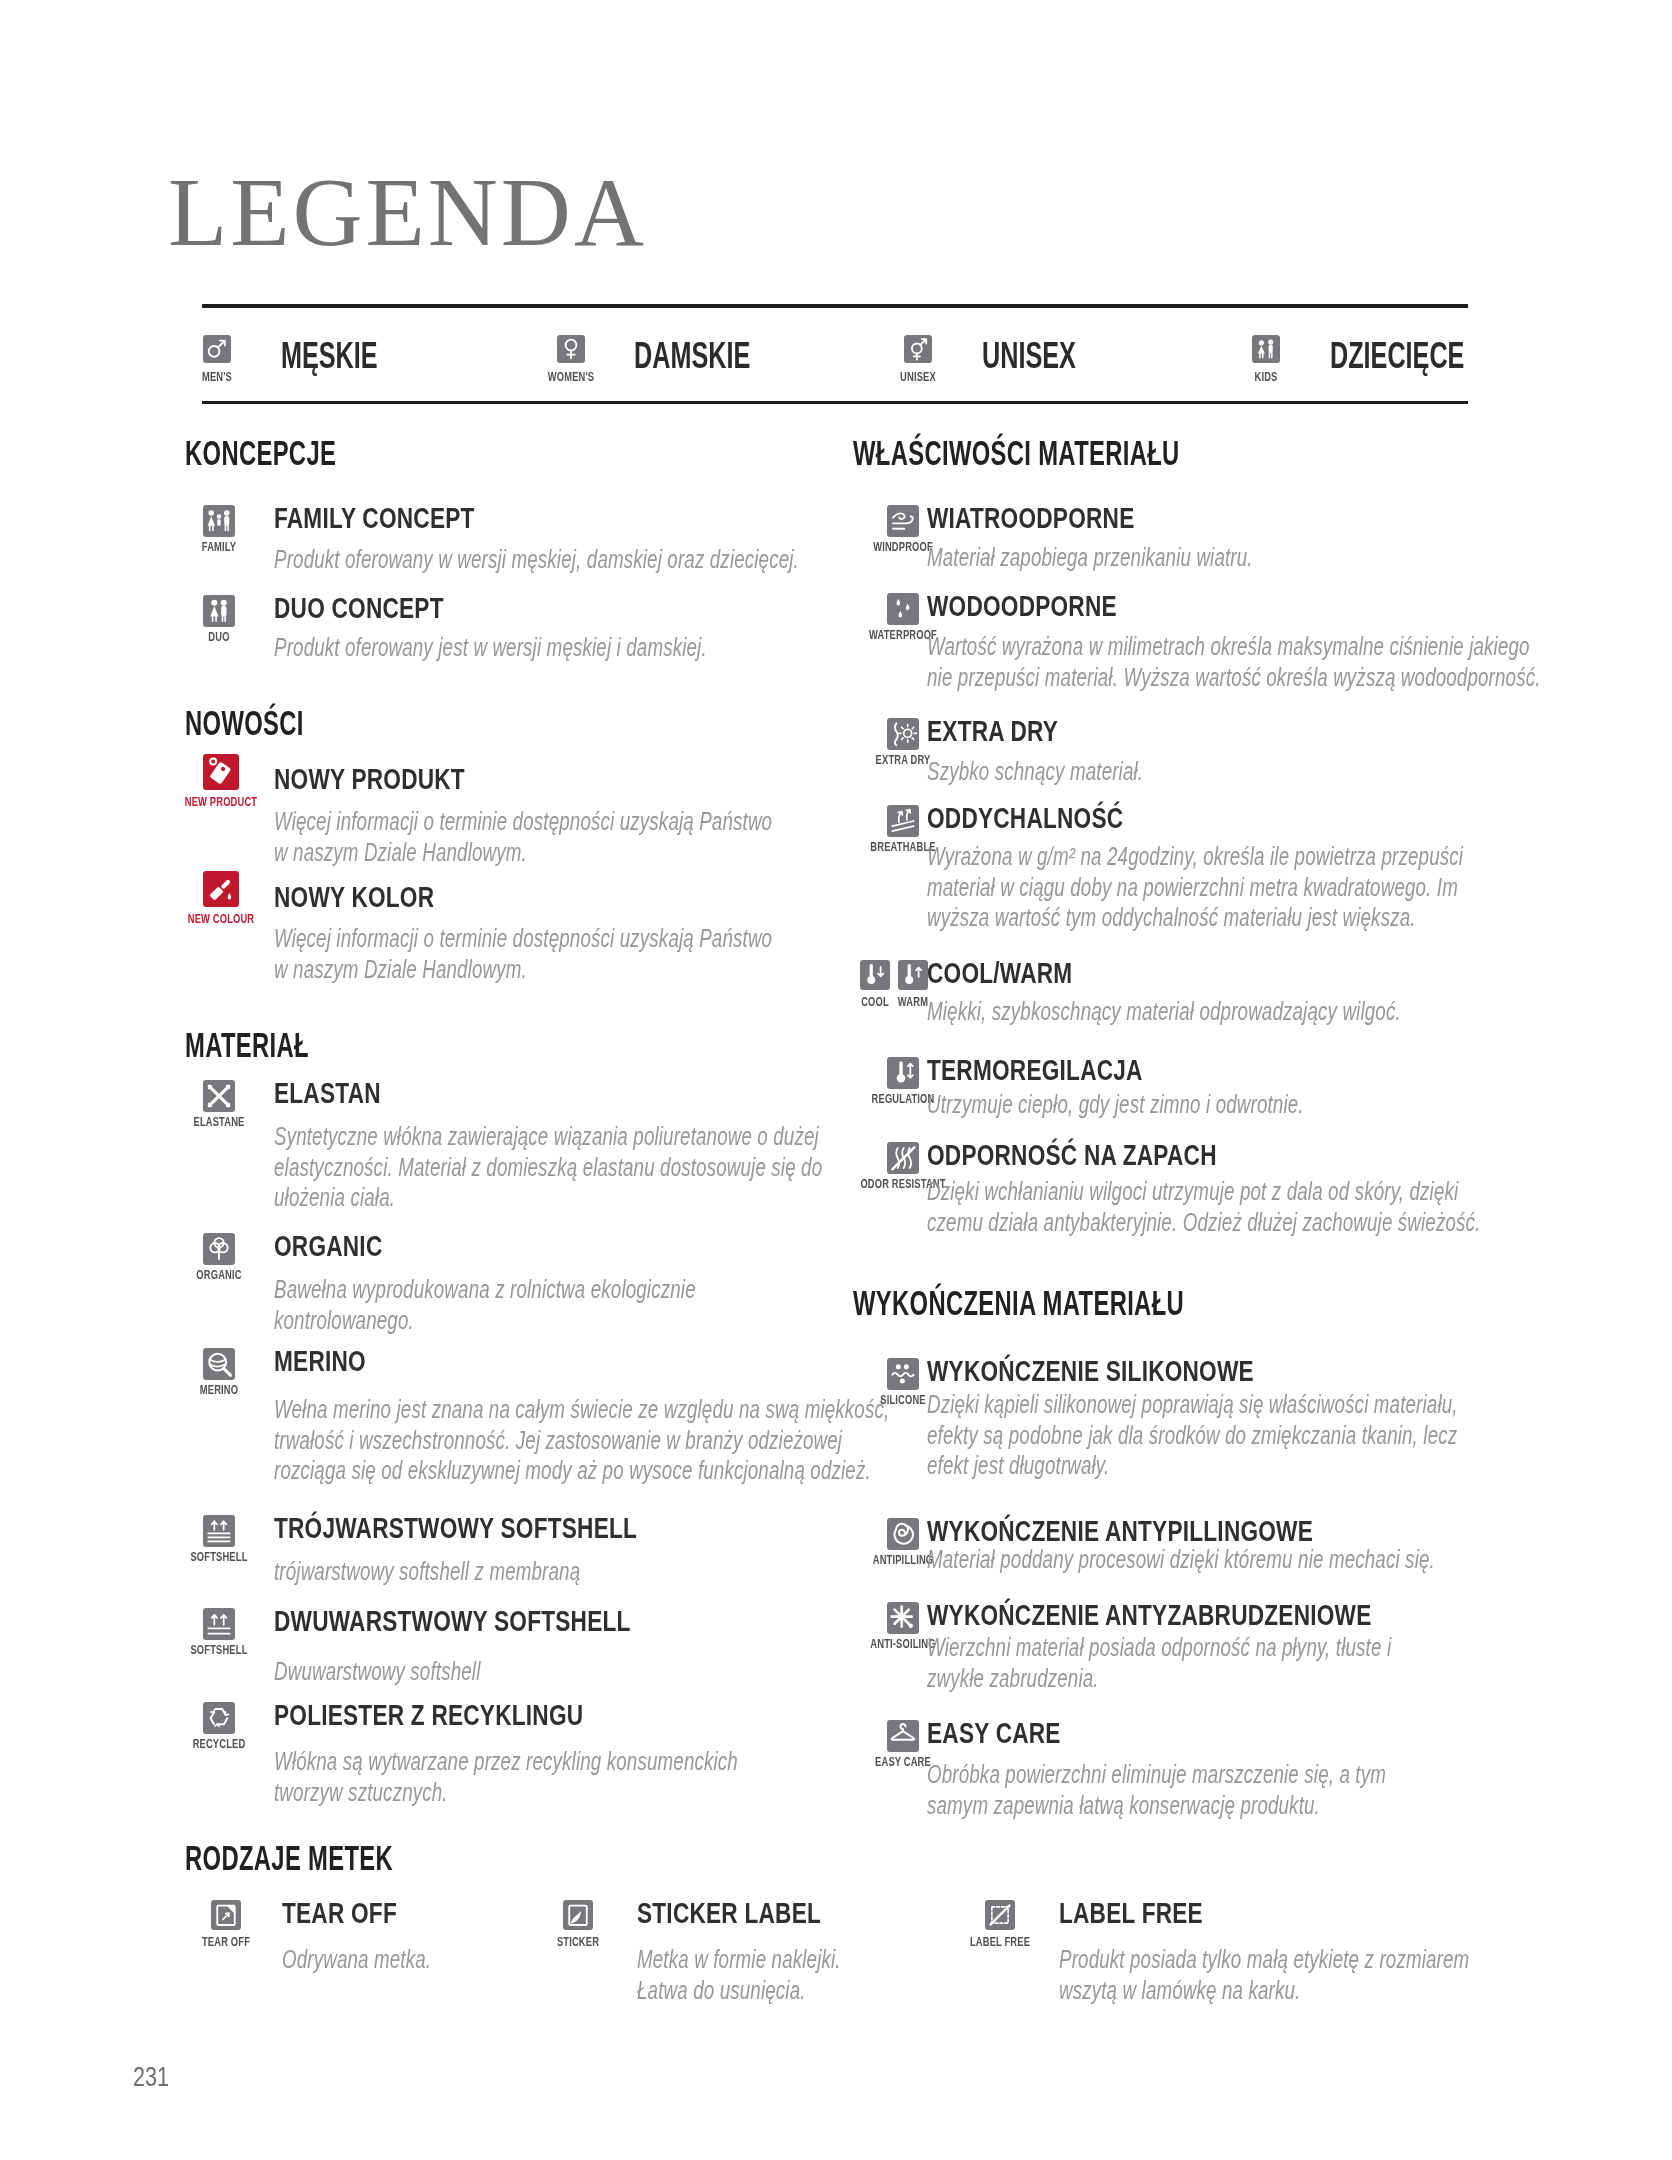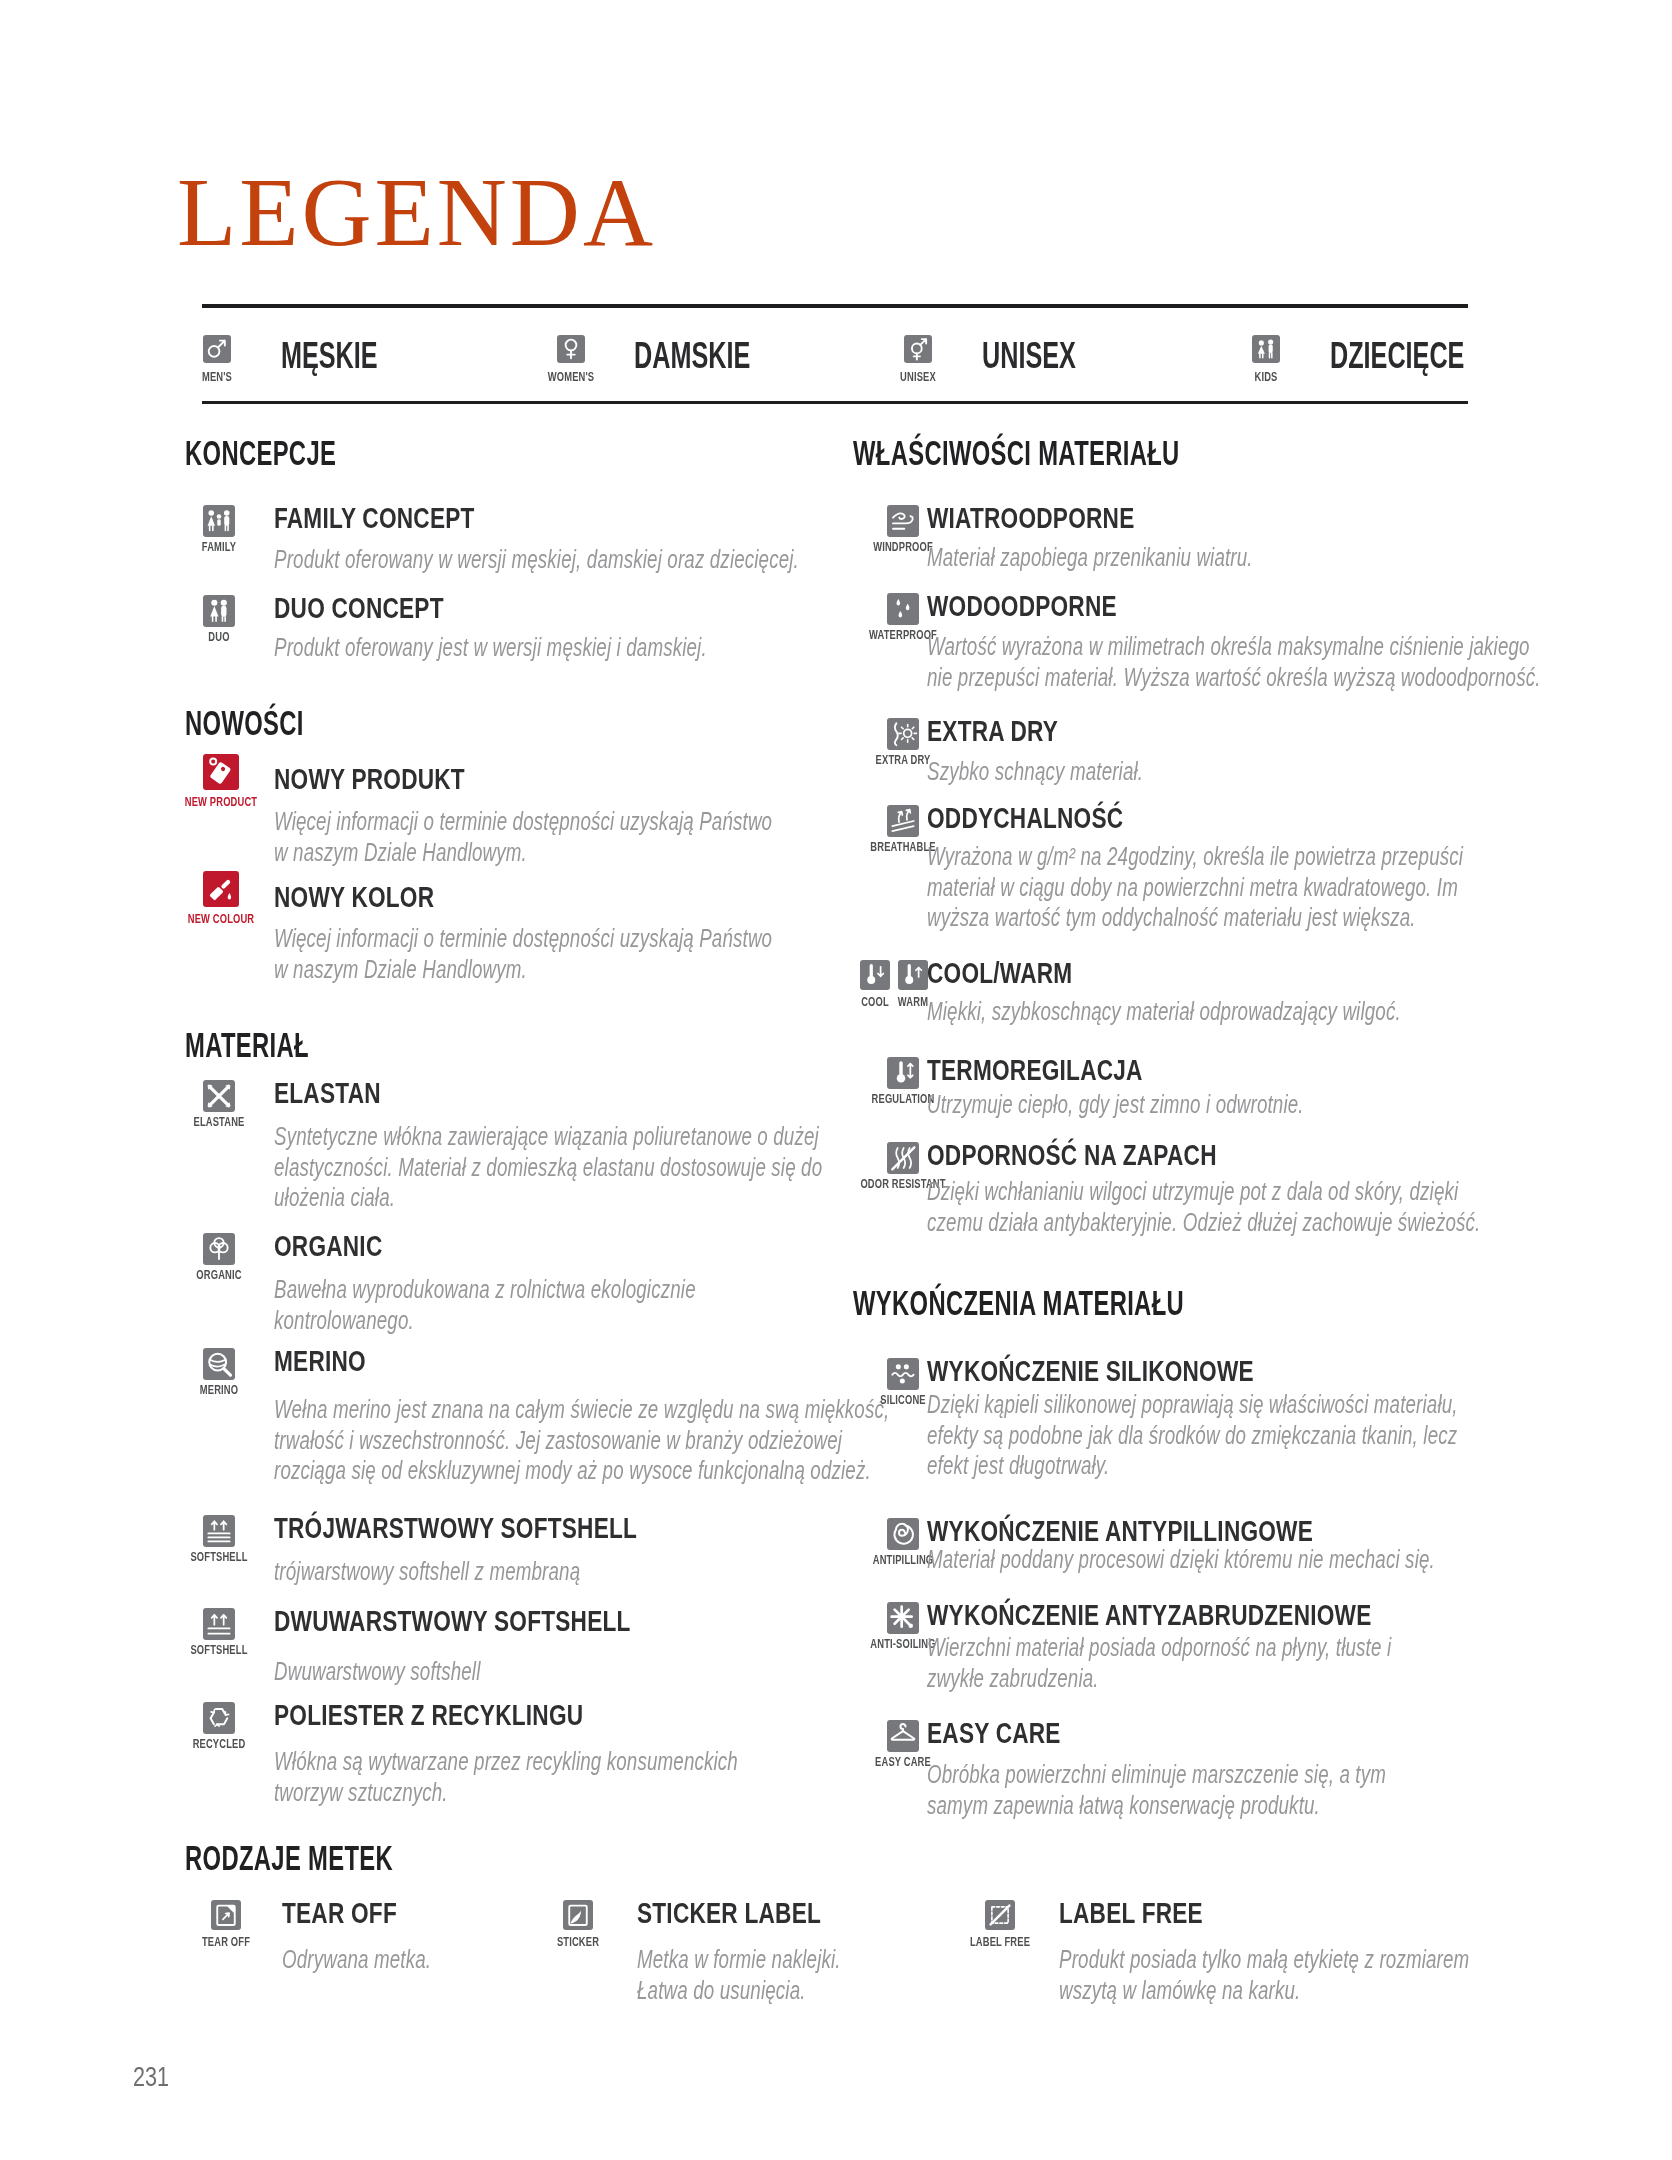--- a/index.html
+++ b/index.html
@@ -1,20 +1,20 @@
 <!DOCTYPE html>
 <html><head>
 <meta charset="utf-8">
 <style>
   html,body{margin:0;padding:0;background:#e8e8e8;}
   .page{position:relative;width:1672px;height:2160px;background:#ffffff;overflow:hidden;
         font-family:"Liberation Sans",sans-serif;}
   
-  .big-title{position:absolute;left:177px;top:163px;font-family:"Liberation Serif",serif;
-      font-size:97px;line-height:100px;letter-spacing:3px;color:#c2410c;font-weight:400;white-space:nowrap;}
+  .big-title{position:absolute;left:168px;top:163px;font-family:"Liberation Serif",serif;
+      font-size:97px;line-height:100px;letter-spacing:3px;color:#737373;font-weight:400;white-space:nowrap;}
   .rule{position:absolute;background:#1d1d1f;}
   
   .hdr{position:absolute;font-size:35px;line-height:42px;font-weight:700;color:#212123;
        transform:scaleX(.68);transform-origin:0 0;white-space:nowrap;letter-spacing:.5px;}
   
   .ttl{position:absolute;font-size:29px;line-height:34px;font-weight:700;color:#2f2f31;
        transform:scaleX(.78);transform-origin:0 0;white-space:nowrap;letter-spacing:.3px;}
   
   .dsc{position:absolute;font-size:25px;line-height:30.5px;font-style:italic;color:#97979a;
        transform:scaleX(.75);transform-origin:0 0;white-space:pre;letter-spacing:.2px;}

